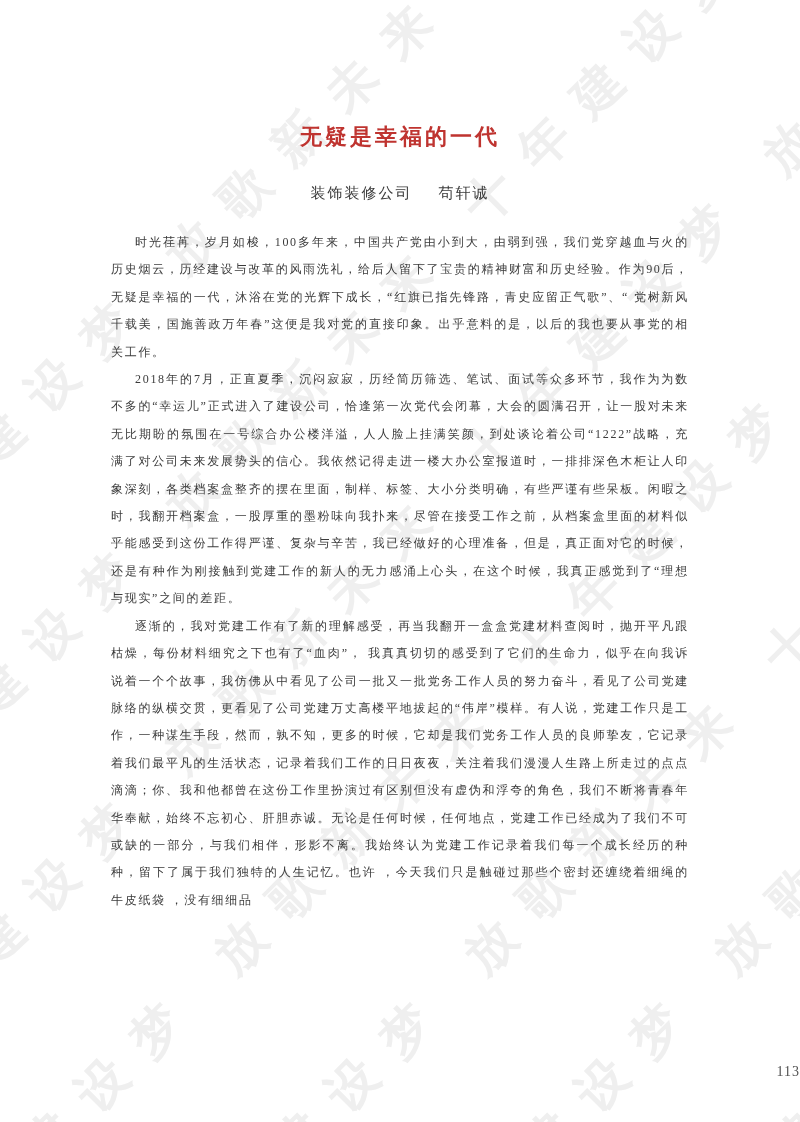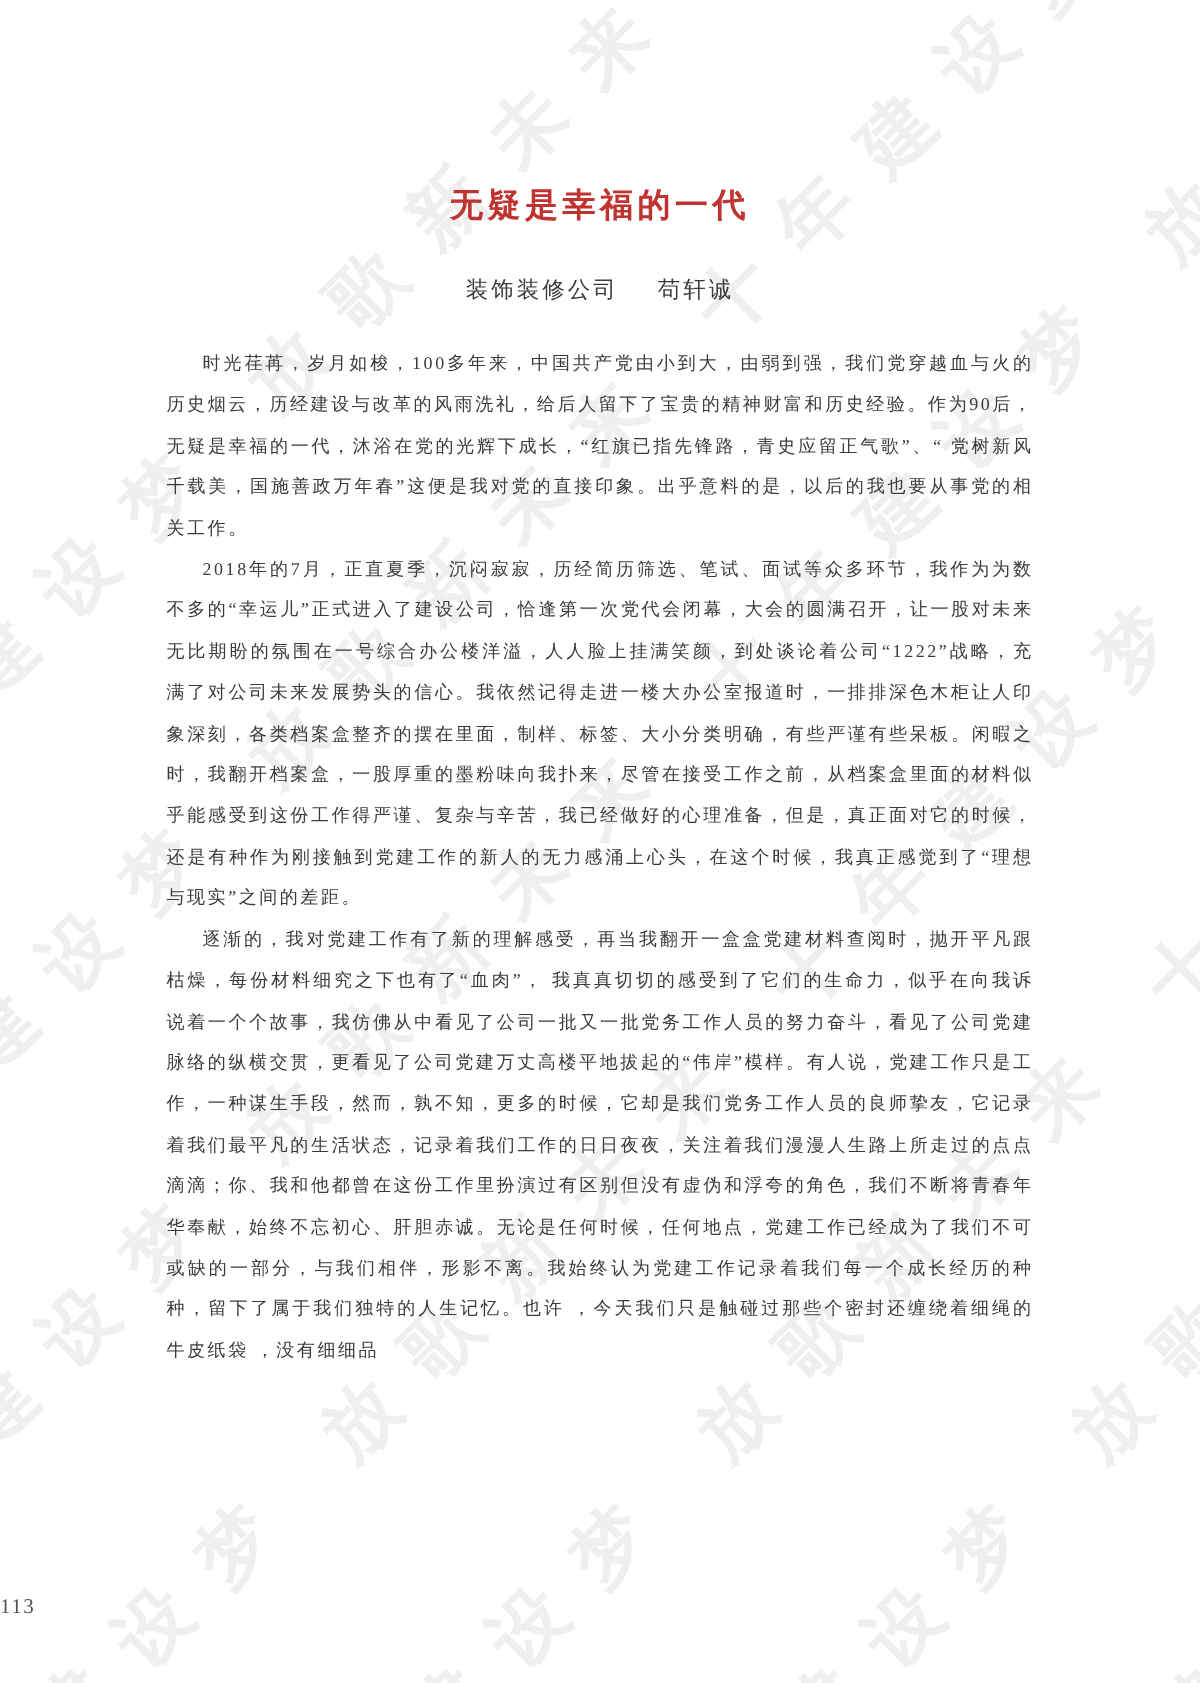--- a/index.html
+++ b/index.html
@@ -49,23 +49,23 @@
     margin: 0;
     font-size: 12px;
     line-height: 27.4px;
     letter-spacing: 1.7px;
     color: #3b3b3b;
     text-align: justify;
     text-indent: 2em;
   }
   .page-footer {
     position: absolute;
-    left: 0; right: 0;
+    left: 12px; right: 0;
     bottom: 42px;
-    text-align: left;
+    text-align: right;
     font-size: 14px;
     color: #515151;
     letter-spacing: 1px;
   }
 </style>
 </head>
 <body>
 
 <div class="wm-layer">
   <div class="wm" style="left:-150px; top:540px;">十年建设梦 放歌新未来 十年建设梦 放歌新未来 十年建设梦 放歌新未来</div>

